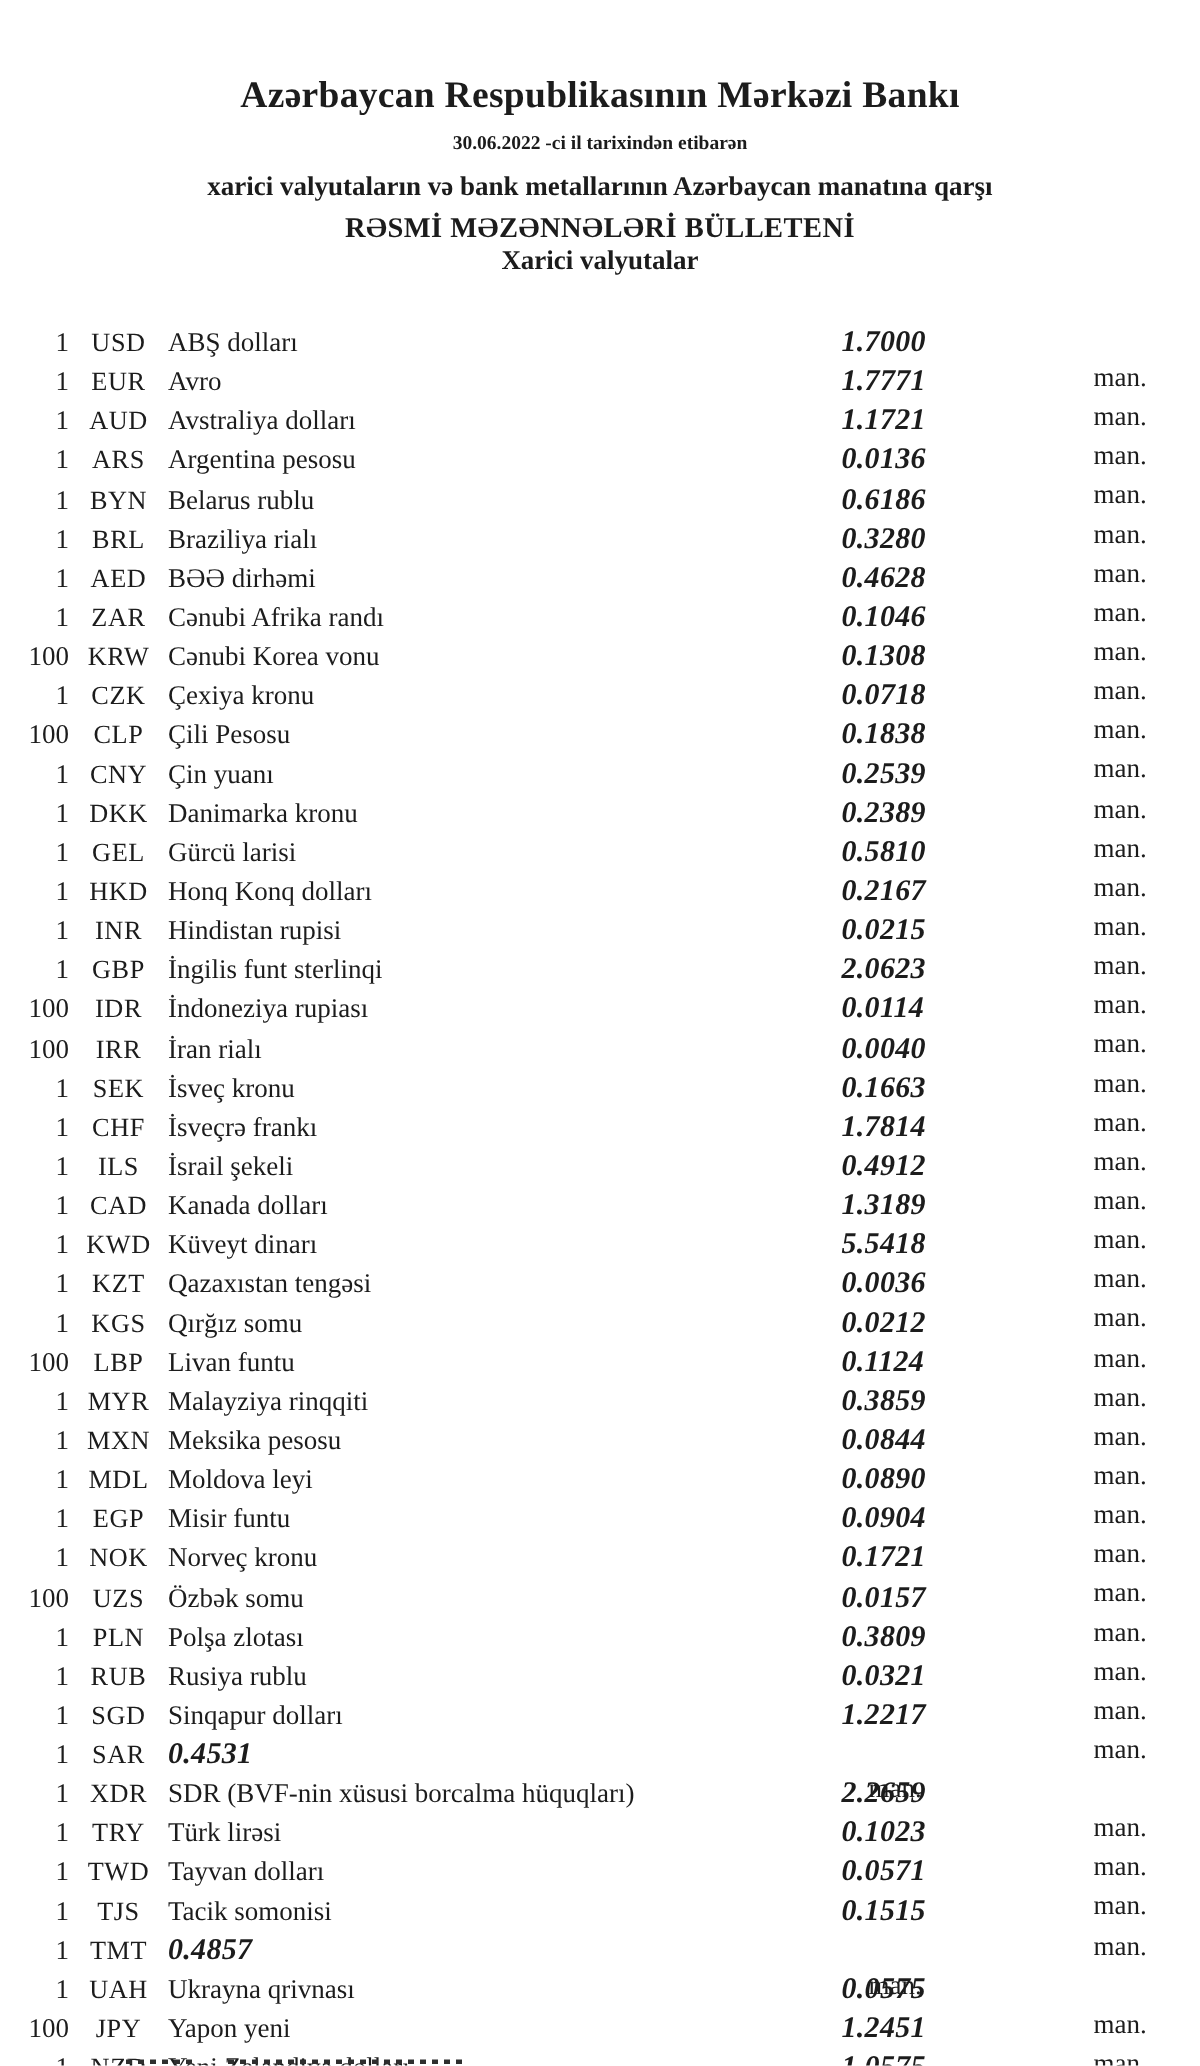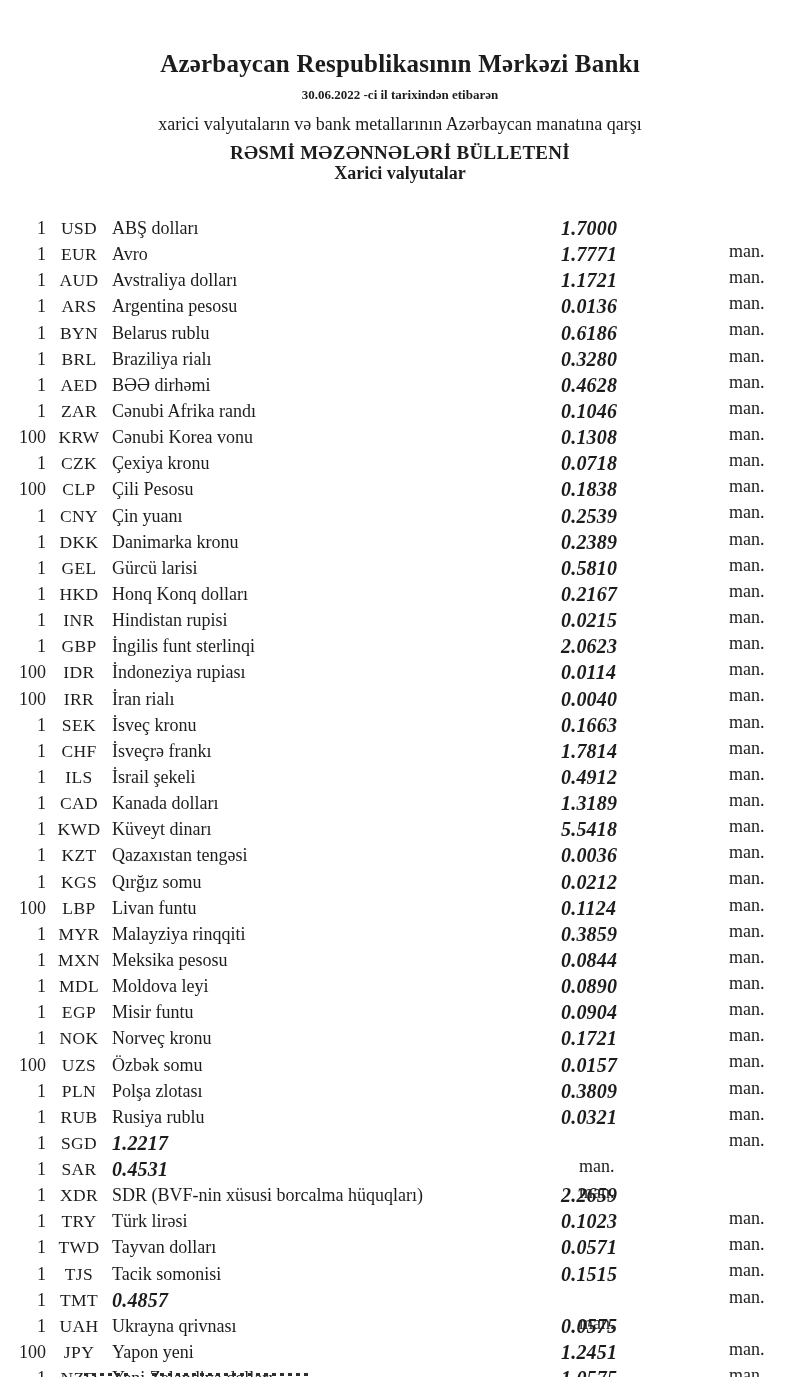--- a/index.html
+++ b/index.html
@@ -5,21 +5,21 @@
   html, body { margin: 0; padding: 0; }
   body {
     width: 800px; height: 1377px;
     background: #ffffff; color: #1c1c1c;
     font-family: "Liberation Serif", serif;
     position: relative; overflow: hidden;
   }
   .header { position: absolute; top: 0; left: 0; width: 800px; text-align: center; margin-top: 40px; }
   .doc-title { margin-top: 7px; font-size: 25px; font-weight: bold; line-height: 34px; letter-spacing: 0.2px; }
   .date-line { font-size: 13px; font-weight: bold; line-height: 28px; }
-  .subtitle { font-size: 18px; font-weight: normal; line-height: 30px; }
+  .subtitle { font-size: 18px; font-weight: bold; line-height: 30px; }
   .bulletin-title { font-size: 19px; font-weight: bold; line-height: 27px; letter-spacing: 0.3px; }
   .section-title { position: absolute; top: 163px; left: 0; width: 800px; text-align: center; font-size: 18px; font-weight: bold; }
   .table { position: absolute; top: 195px; left: 0; width: 800px; }
   .row { display: grid; grid-template-columns: 46px 66px 449px 150px 89px; height: 26.15px; align-items: center; }
   .qty  { text-align: right; font-size: 18px; }
   .code { text-align: center; font-size: 17.5px; letter-spacing: 0.4px; }
   .name { font-size: 18px; white-space: nowrap; overflow: hidden; }
   .rate { font-weight: bold; font-style: italic; font-size: 20px; letter-spacing: 0.2px; }
   .man  { padding-left: 18px; font-size: 18px; margin-top: 46px; }
   .clipped-row { position: absolute; top: 1372px; left: 0; width: 800px; height: 5px; overflow: hidden; }
@@ -317,20 +317,21 @@
     <span class="qty">1</span>
     <span class="code">RUB</span>
     <span class="name">Rusiya rublu</span>
     <span class="rate">0.0321</span>
     <span class="man">man.</span>
   </div>
 
   <div class="row">
     <span class="qty">1</span>
     <span class="code">SGD</span>
+    <span class="name">Sinqapur dolları</span>
     <span class="rate">1.2217</span>
     <span class="man">man.</span>
   </div>
 
   <div class="row">
     <span class="qty">1</span>
     <span class="code">SAR</span>
     <span class="rate">0.4531</span>
     <span class="man">man.</span>
   </div>

